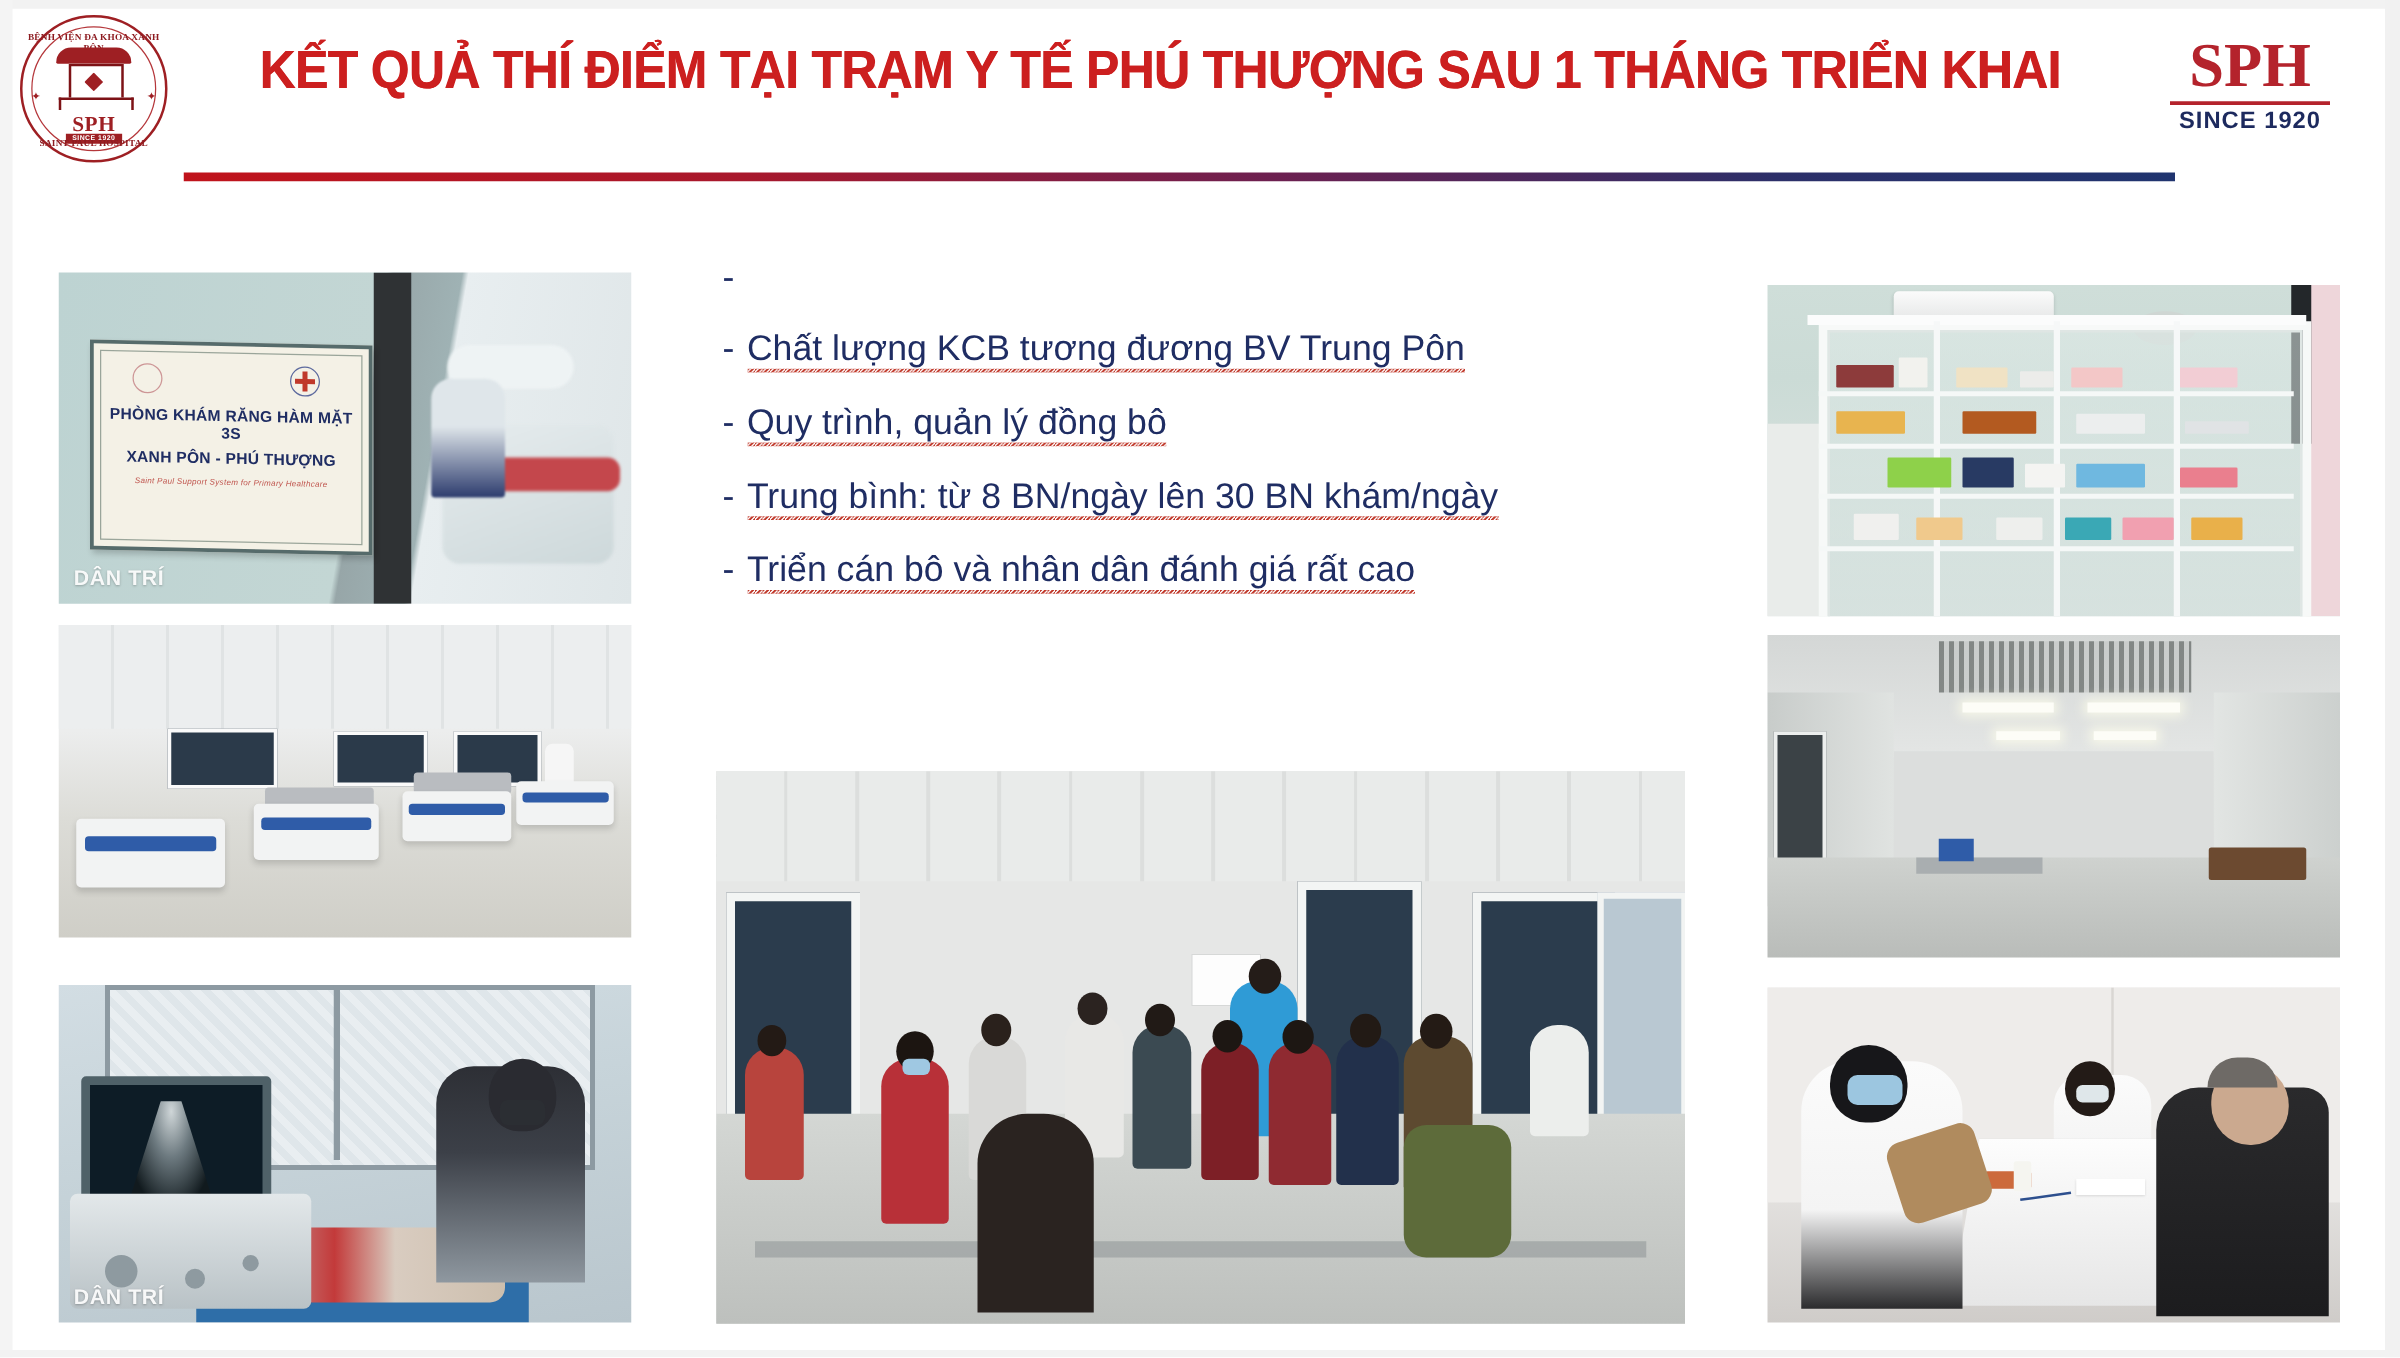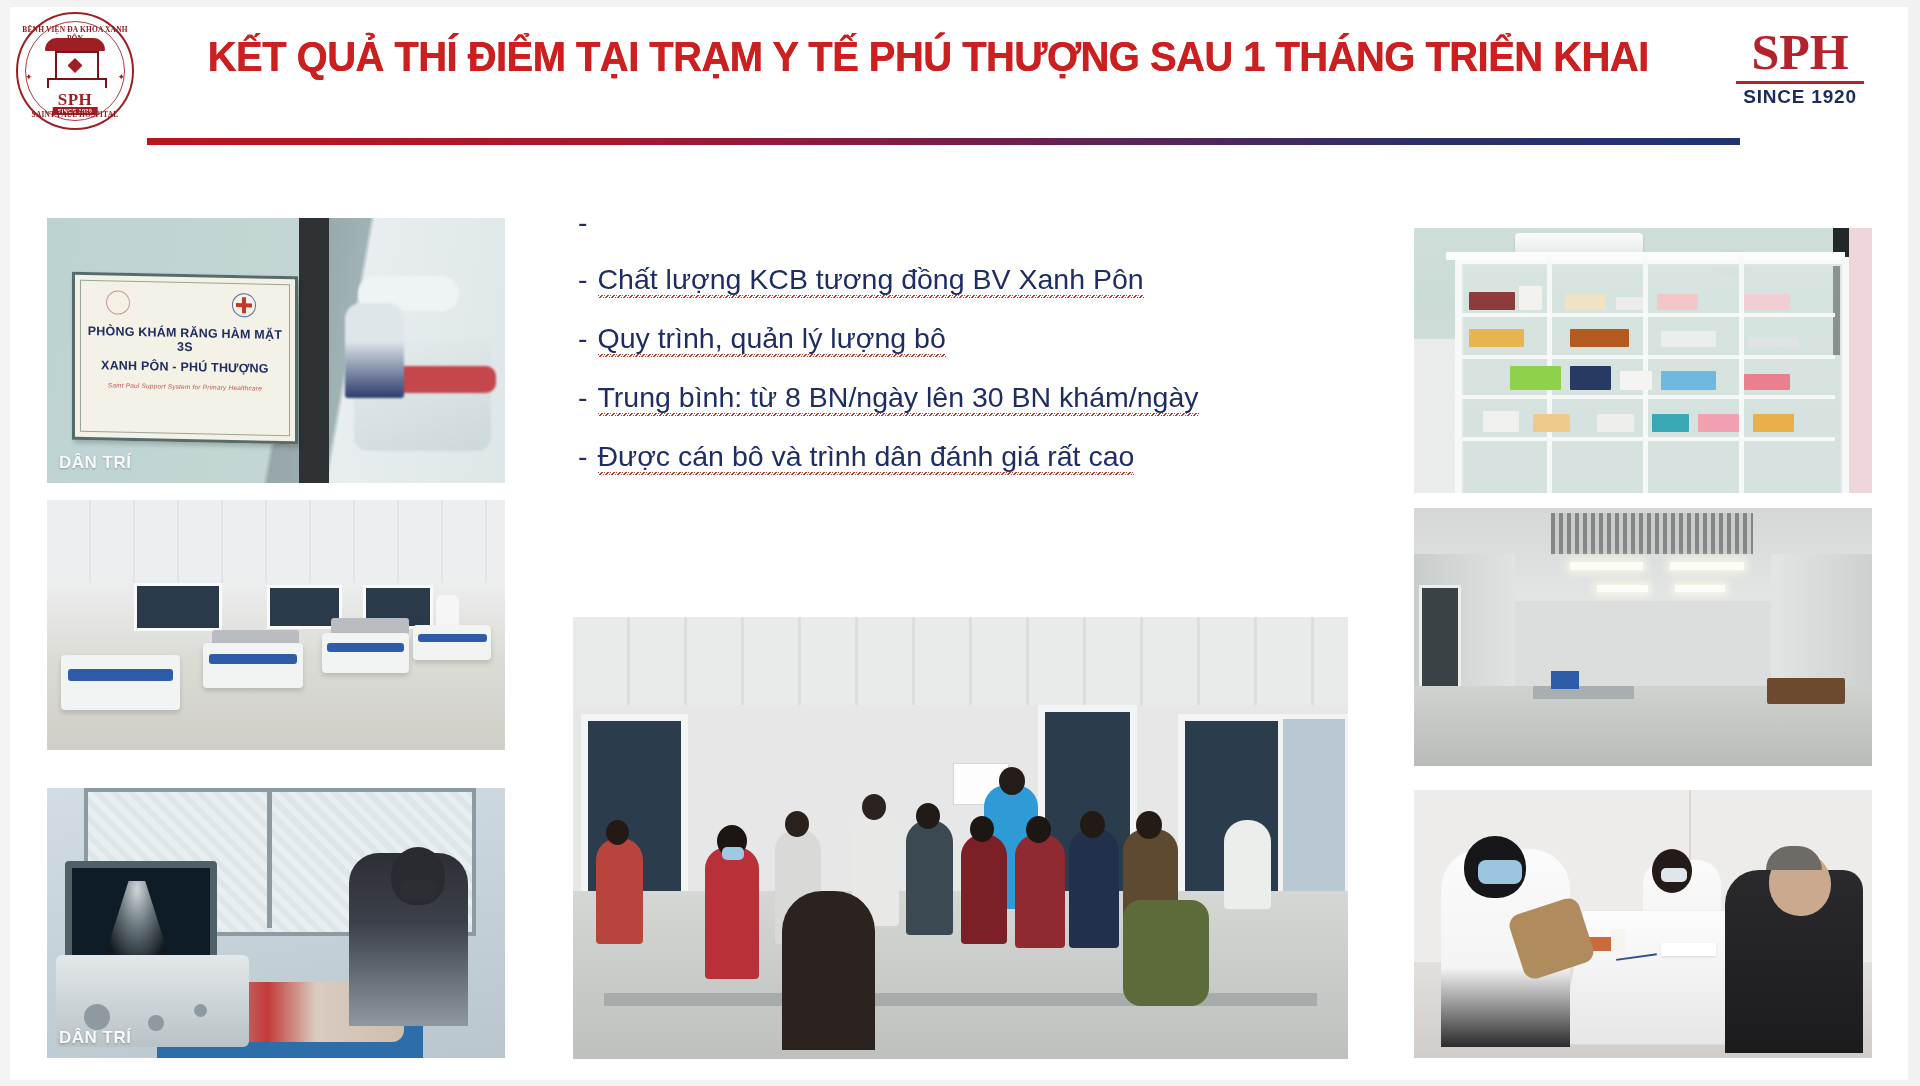--- a/index.html
+++ b/index.html
@@ -354,33 +354,33 @@
   </div>
 
   <div class="title-rule"></div>
 
   <div class="bullets">
     <div class="bullet">
       <span class="dash">-</span>
     </div>
     <div class="bullet">
       <span class="dash">-</span>
-      <span class="txt">Chất lượng KCB tương đồng BV Xanh Pôn</span>
+      <span class="txt">Chất lượng KCB tương đương BV Trung Pôn</span>
     </div>
     <div class="bullet">
       <span class="dash">-</span>
-      <span class="txt">Quy trình, quản lý lượng bô</span>
+      <span class="txt">Quy trình, quản lý đồng bô</span>
     </div>
     <div class="bullet">
       <span class="dash">-</span>
       <span class="txt">Trung bình: từ 8 BN/ngày lên 30 BN khám/ngày</span>
     </div>
     <div class="bullet">
       <span class="dash">-</span>
-      <span class="txt">Được cán bô và trình dân đánh giá rất cao</span>
+      <span class="txt">Triển cán bô và nhân dân đánh giá rất cao</span>
     </div>
   </div>
 
   <div class="photo" id="p1">
     <div class="doorframe"></div>
     <div class="lamp"></div>
     <div class="chair"></div>
     <div class="patient"></div>
     <div class="nurse"></div>
     <div class="signboard">

